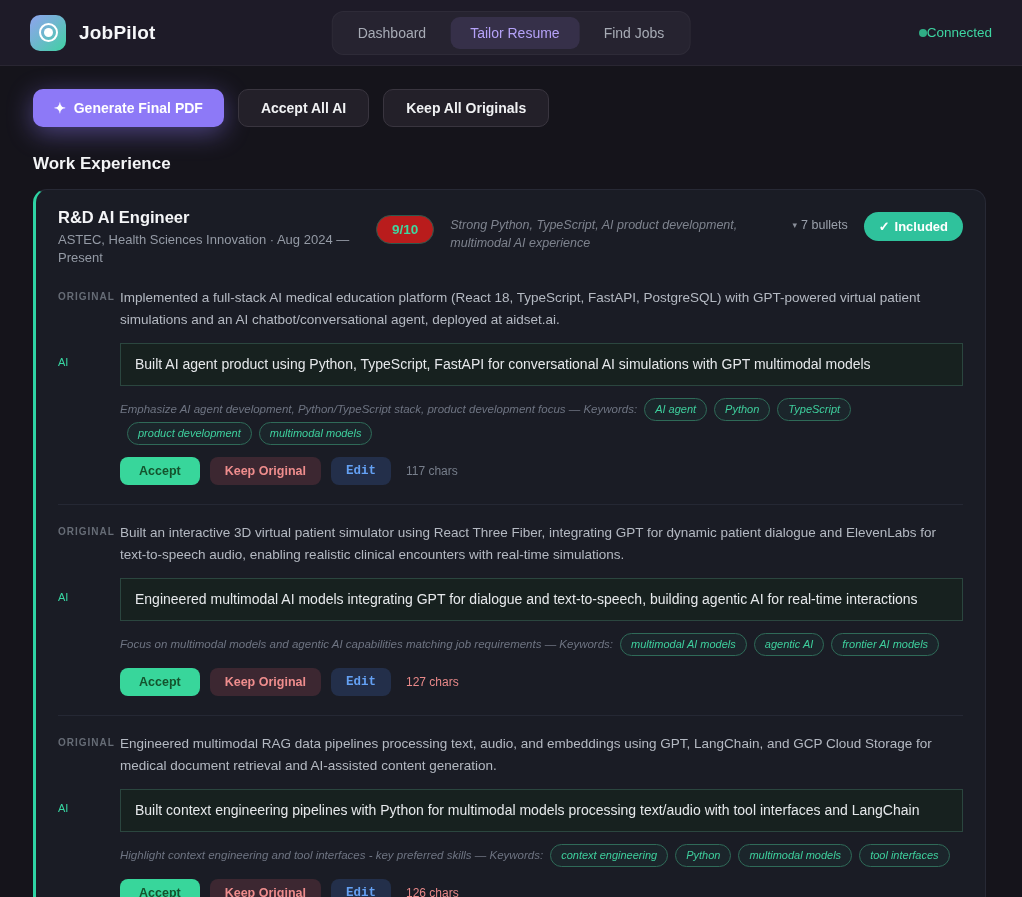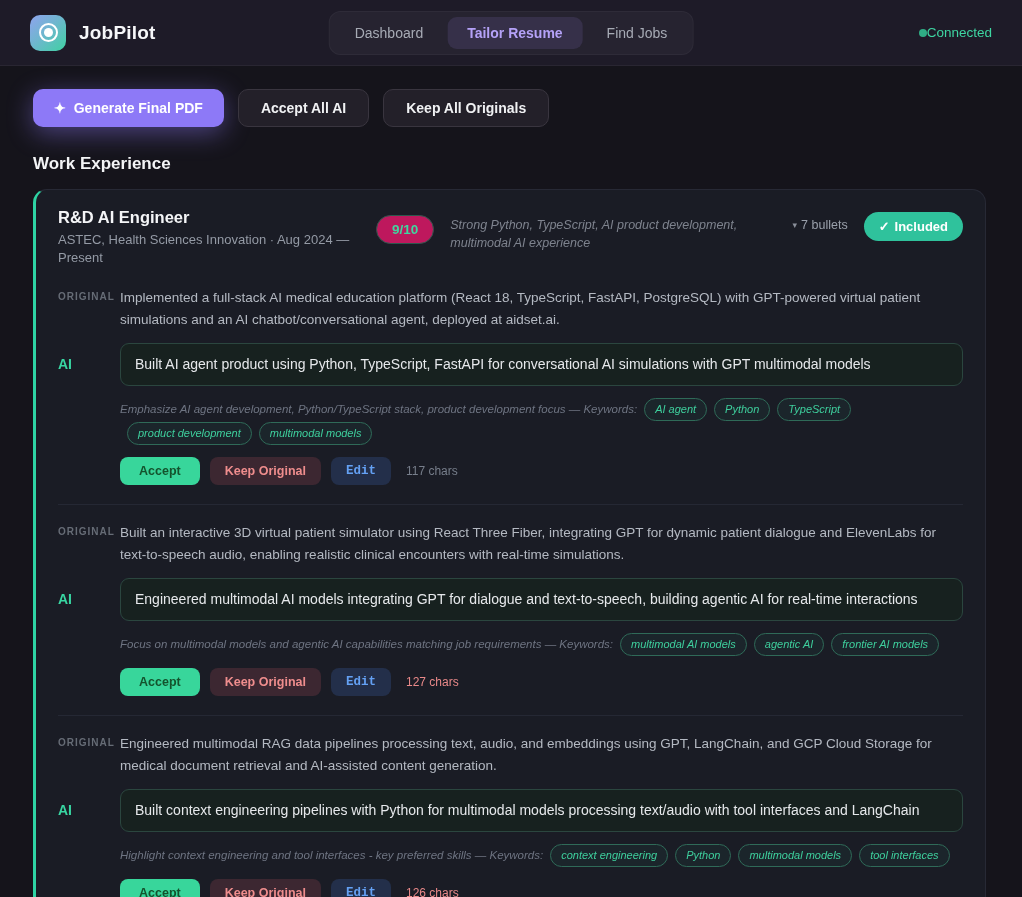--- a/index.html
+++ b/index.html
@@ -31,21 +31,21 @@
   .nav {
     position:absolute; left:50%; top:50%; transform:translate(-50%,-50%);
     display:flex; gap:4px; padding:5px; background:#262330;
     border:1px solid rgba(255,255,255,0.04); border-radius:12px;
   }
   .nav-tab {
     padding:8px 20px; font-size:14px; color:#a7abb5; border-radius:9px;
     background:transparent; border:none; cursor:pointer; white-space:nowrap;
     font-family:inherit;
   }
-  .nav-tab.active { background:#363049; color:#b5a2f8; font-weight:700; }
+  .nav-tab.active { background:#363049; color:#b5a2f8; font-weight:400; }
   .conn { margin-left:auto; display:flex; align-items:center; gap:0; }
   .conn-dot { width:8px; height:8px; border-radius:50%; background:#2fae85; }
   .conn-label { color:#3ed6a2; font-size:13.5px; }
 
   
   .toolbar { display:flex; gap:14px; margin:23px 33px 0; }
   .btn-primary {
     background:#8d79f7; color:#ffffff; border:none; border-radius:10px;
     padding:10px 21px; font-size:14px; font-weight:700; font-family:inherit; cursor:pointer;
     box-shadow:0 6px 26px rgba(141,121,247,0.45);
@@ -62,21 +62,21 @@
     margin:0 36px 0 33px; background:#1a1c25;
     border:1px solid #272935; border-left:3px solid #2ed4a4;
     border-radius:14px; padding:18px 22px 24px;
   }
   .card-header { display:flex; align-items:flex-start; gap:16px; }
   .job-info { width:302px; flex-shrink:0; }
   .job-title { font-size:16.5px; font-weight:800; color:#f4f5f7; }
   .job-subtitle { margin-top:4px; font-size:13px; color:#949aa5; line-height:1.4; }
   .score-pill {
     margin-top:7px; flex-shrink:0;
-    border:1px solid #2c584d; background:#be185d; color:#3fd6a0;
+    border:1px solid #2c584d; background:#b91c1c; color:#3fd6a0;
     font-size:13.5px; font-weight:700; padding:6px 15px; border-radius:999px;
   }
   .match-note {
     flex:1; margin-top:8px; font-style:italic; font-size:12.5px; color:#7e838e;
     line-height:1.45; max-width:405px;
   }
   .bullets-toggle {
     margin-top:10px; display:flex; align-items:center; gap:4px; white-space:nowrap;
     background:none; border:none; cursor:pointer; font-family:inherit;
     color:#9aa0ab; font-size:12.5px;
@@ -90,23 +90,23 @@
   }
 
   
   .bullets { margin-top:20px; }
   .row { display:grid; grid-template-columns:62px 1fr; }
   .orig-label {
     font-size:10px; letter-spacing:1px; color:#666c76; padding-top:4px; font-weight:600;
   }
   .orig-text { font-size:13.5px; color:#b4b9c2; line-height:1.6; padding-right:4px; }
   .ai-row { margin-top:12px; }
-  .ai-label { font-size:14px; font-weight:700; color:#38d6a2; padding-top:13px; }
+  .ai-label { font-size:11px; font-weight:400; color:#38d6a2; padding-top:13px; }
   .ai-box {
-    border:1px solid #2b463f; background:#17211f; border-radius:9px;
+    border:1px solid #2b463f; background:#17211f; border-radius:0;
     padding:11px 14px; font-size:14px; color:#e6e8eb; line-height:1.4;
   }
   .reason-row { margin-top:11px; }
   .reason { font-style:italic; font-size:11.5px; color:#6e7482; line-height:2.1; }
   .kw-pill {
     display:inline-block; border:1px solid #2f6a58; color:#3ecf9d;
     background:rgba(62,207,157,0.05); border-radius:999px;
     padding:2px 10px; margin-left:7px; font-size:11px; font-style:italic;
     white-space:nowrap; line-height:1.5;
   }

